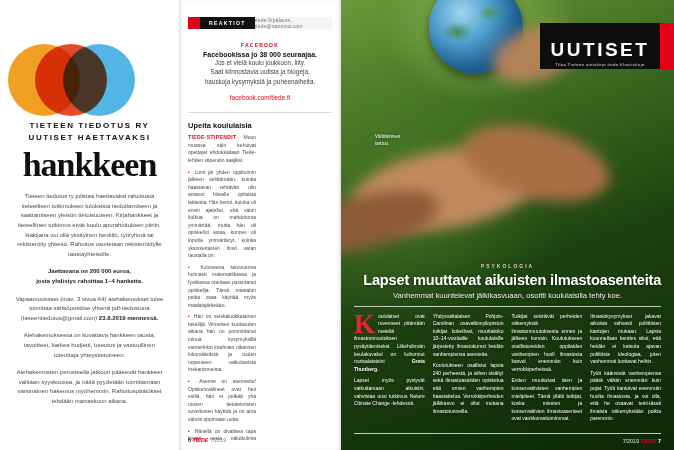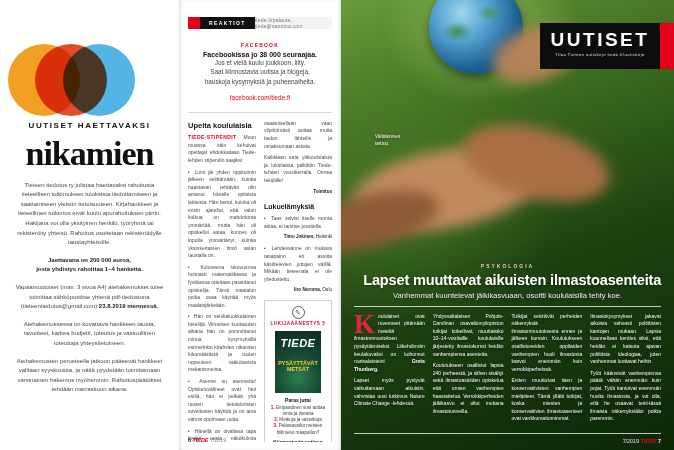--- a/index.html
+++ b/index.html
@@ -31,21 +31,21 @@
   .strip { display:flex; height:12px; margin-top:8px; align-items:stretch; font-size:5px; }
   .strip-red { width:12px; background:#e2001a; }
   .strip-black { background:#111; color:#fff; font-weight:bold; letter-spacing:1.4px; display:flex; align-items:center; padding:0 9px; }
   .strip-rest { flex:1; background:#f4f4f4; color:#777; display:flex; align-items:center; justify-content:center; letter-spacing:.2px; }
   .fb { text-align:center; margin-top:13px; }
   .fb-tag { color:#e2001a; font-size:5px; font-weight:bold; letter-spacing:1.2px; }
   .fb-head { font-size:7px; font-weight:bold; color:#111; margin-top:3px; }
   .fb-line { font-size:6.4px; line-height:1.45; color:#444; }
   .fb-link { color:#e2001a; font-size:6.4px; text-decoration:none; }
   hr.rule { border:0; border-top:1px solid #d7d7d7; margin:8px 0 0; }
-  .mid-cols { display:flex; gap:8px; margin-top:7px; height:322px; overflow:hidden; }
+  .mid-cols { display:flex; gap:8px; margin-top:7px; height:322px; overflow:hidden;flex-direction:column; }
   .mid-col { width:68px; font-size:5px; line-height:1.52; text-align:justify; color:#4b4b4b; }
   .col-head { font-size:7.5px; font-weight:bold; color:#111; margin-bottom:3px; text-align:left; }
   .kicker-red { color:#e2001a; font-weight:bold; letter-spacing:.4px; }
   .mid-col p { margin-bottom:4px; }
   .bullet::before { content:"▪ "; color:#e2001a; }
   .sig { text-align:right; font-weight:bold; font-size:4.6px; color:#222; }
   .letters-head { font-size:7px; font-weight:bold; color:#111; margin:6px 0 3px; text-align:left; }
   .author { text-align:right; font-size:4.6px; color:#222; margin-top:1px; }
   .author b { font-weight:bold; }
   .poll-box { border:1px solid #cfcfcf; margin-top:6px; padding:5px 5px 6px; text-align:center; }
@@ -73,21 +73,21 @@
     background:
       radial-gradient(22px 14px at 30% 55%, rgba(60,140,70,.9), rgba(0,0,0,0) 70%),
       radial-gradient(18px 12px at 65% 35%, rgba(70,150,80,.8), rgba(0,0,0,0) 70%),
       radial-gradient(circle at 35% 35%, #9fd4ee 0%, #4d9ccc 35%, #1c5e8f 65%, #0b3a63 100%);
     box-shadow:0 4px 10px rgba(0,0,0,.45); filter:blur(.4px); }
   .hand-earth { left:150px; top:28px; width:90px; height:52px; background:#b9835a; transform:rotate(-18deg); opacity:.95; }
   .hand-a { left:10px;  top:150px; width:190px; height:78px; background:#c18a5e; transform:rotate(-10deg); }
   .hand-b { left:120px; top:128px; width:150px; height:70px; background:#a96f45; transform:rotate(14deg); }
   .arm    { left:-50px; top:196px; width:150px; height:52px; background:#8c5a36; transform:rotate(-14deg); }
   .photo-caption { position:absolute; left:34px; top:134px; color:#fff; font-size:4.6px; line-height:1.5; text-shadow:0 0 3px rgba(0,0,0,.6); }
-  .news-box { position:absolute; top:23px; right:14px; width:120px; height:46px; background:#0d0d0d; text-align:center; padding-top:7px; }
+  .news-box { position:absolute; top:23px; right:14px; width:120px; height:46px; background:#0d0d0d; text-align:center; padding-top:17px; }
   .news-title { color:#fff; font-weight:bold; font-size:19px; letter-spacing:2.5px; line-height:1; }
   .news-sub { color:#ddd; font-size:4.4px; letter-spacing:.3px; margin-top:3px; }
   .news-red { position:absolute; top:23px; right:0; width:14px; height:46px; background:#e2001a; }
   .article { position:absolute; left:0; right:0; bottom:0; padding:0 13px 6px; text-align:center; }
   .art-kicker { color:#e8cfc6; font-size:5px; font-weight:bold; letter-spacing:2px; text-shadow:0 0 2px rgba(0,0,0,.5); }
   .art-head { color:#fff; font-weight:bold; font-size:15.5px; letter-spacing:-.2px; white-space:nowrap; transform:scaleX(.94); transform-origin:center; margin-top:2px; text-shadow:0 1px 3px rgba(0,0,0,.45); }
   .art-stand { color:#f2f2f2; font-size:7.6px; margin-top:2px; text-shadow:0 1px 2px rgba(0,0,0,.45); }
   hr.wrule { border:0; border-top:1px solid rgba(255,255,255,.75); margin:6px 0 6px; }
   .art-cols { display:flex; gap:8px; text-align:justify; }
   .art-col { width:71px; color:#fff; font-size:5px; line-height:1.52; text-shadow:0 1px 2px rgba(0,0,0,.5); }
@@ -102,23 +102,24 @@
 
 <div class="spread">
 
   <section class="page-left">
     <div class="circles">
       <i class="c-orange"></i>
       <i class="c-red"></i>
       <i class="c-blue"></i>
     </div>
     <div class="announcer">
+      <div>TIETEEN TIEDOTUS RY</div>
       <div>UUTISET HAETTAVAKSI</div>
     </div>
-    <div class="big-title">nikamien</div>
+    <div class="big-title">hankkeen</div>
     <p>Tieteen tiedotus ry julistaa haettavaksi rahoitusta tieteellisen tutkimuksen tuloksista tiedottamiseen ja saattamiseen yleisön tietoisuuteen. Kirjahankkeet ja tieteellinen tutkimus eivät kuulu apurahoituksen piiriin. Hakijana voi olla yksityinen henkilö, työryhmä tai rekisteröity yhteisö. Rahoitus osoitetaan rekisteröidylle taustayhteisölle.</p>
     <p class="b">
       <span>Jaettavana on 200 000 euroa,</span><br>
       <span>josta yhdistys rahoittaa 1–4 hanketta.</span>
     </p>
     <p>
       <span>Vapaamuotoiset (max. 3 sivua A4) aiehakemukset tulee toimittaa sähköpostitse yhtenä pdf-tiedostona (tieteentiedotus@gmail.com) </span><span class="b">23.8.2019 mennessä.</span>
     </p>
     <p>Aiehakemuksessa on kuvattava hankkeen tausta, tavoitteet, karkea budjetti, toteutus ja vastuullinen toteuttaja yhteystietoineen.</p>
     <p>Aiehakemusten perusteella jatkoon pääsevät hankkeet valitaan syyskuussa, ja näitä pyydetään toimittamaan varsinainen hakemus myöhemmin. Rahoituspäätökset tehdään marraskuun aikana.</p>

